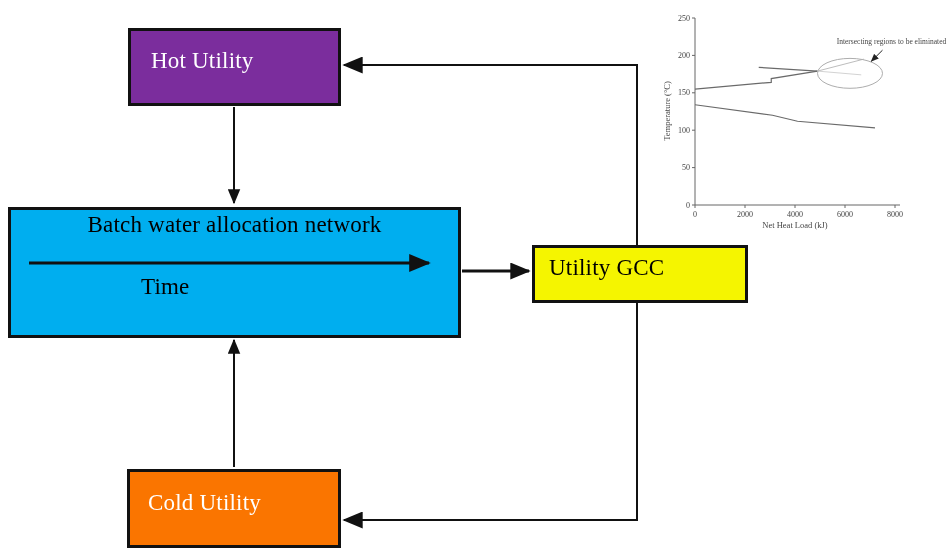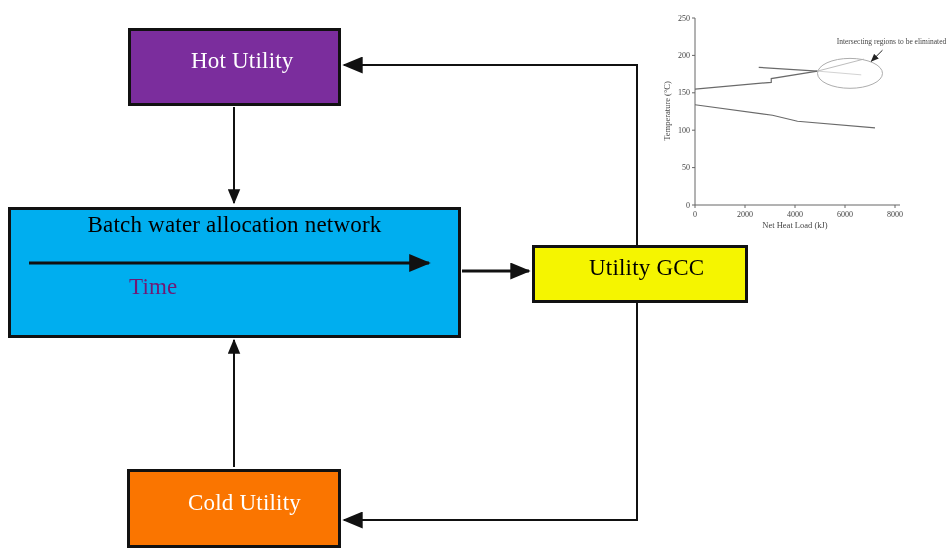--- a/index.html
+++ b/index.html
@@ -14,38 +14,38 @@
   .box {
     position: absolute;
     border: 3px solid #111111;
     box-sizing: border-box;
     display: flex;
     align-items: center;
     font-size: 23px;
     letter-spacing: 0.2px;
     z-index: 2;
   }
-  .box .label { transform: translateY(-6px); margin-left: 40px; }
+  .box .label { transform: translateY(-6px); }
   #hot-box    { left: 128px; top: 28px;  width: 213px; height: 78px;  background: #7B2D9D; color: #ffffff; padding-left: 20px; }
   #batch-box  { left: 8px;   top: 207px; width: 453px; height: 131px; background: #00AEEF; color: #000000; display: block; }
   #gcc-box    { left: 532px; top: 245px; width: 216px; height: 58px;  background: #F5F500; color: #000000; padding-left: 14px; }
   #cold-box   { left: 127px; top: 469px; width: 214px; height: 79px;  background: #FA7500; color: #ffffff; padding-left: 18px; }
 
   #batch-title {
     text-align: center;
     margin-top: 2px;
     font-size: 23px;
     color: #000;
   }
   #batch-time {
     position: absolute;
-    left: 118px;
+    left: 130px;
     top: 64px;
     font-size: 23px;
-    color: #701a75;
+    color: #000000;
     text-align: center;
   }
   #batch-arrow-svg { position: absolute; left: 0; top: 38px; }
 
   #connector-layer {
     position: absolute;
     left: 0; top: 0;
     z-index: 1;
   }
   #chart {

